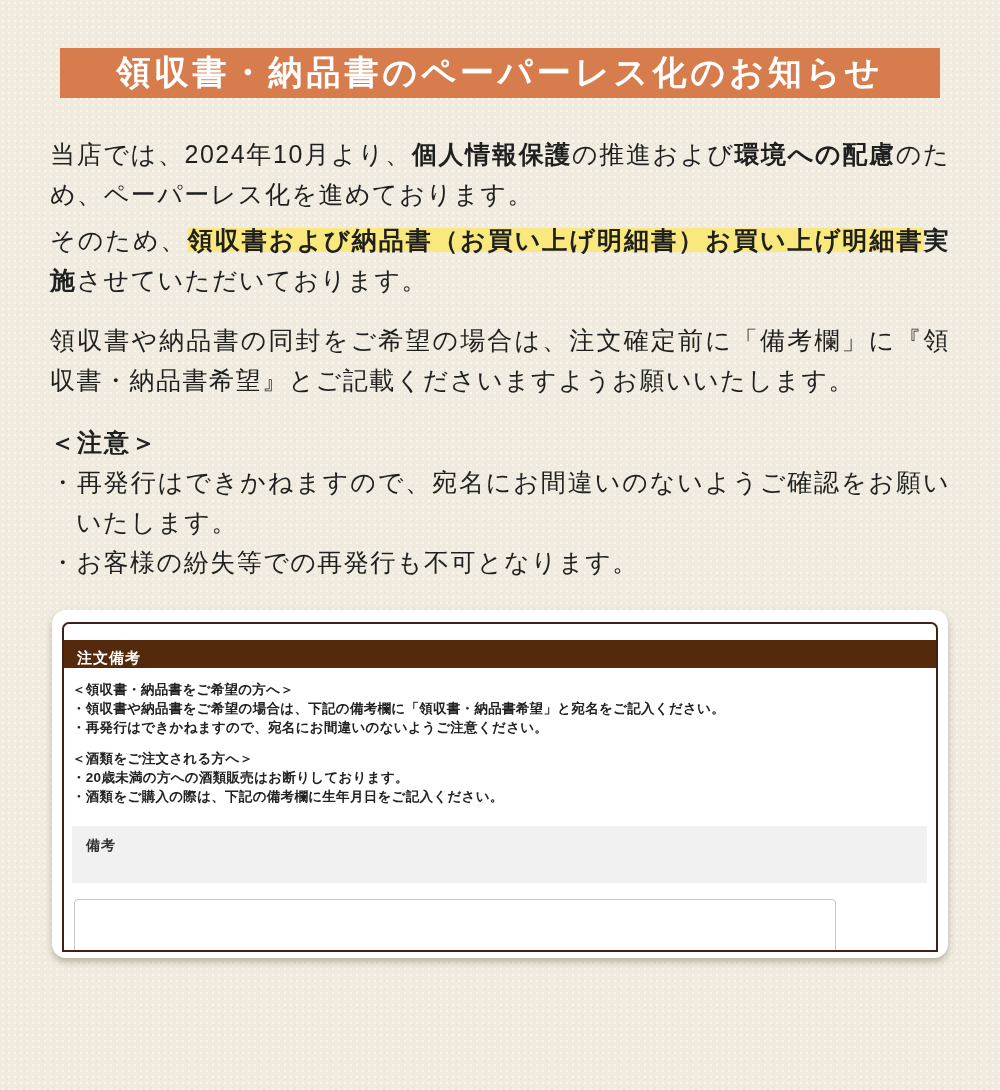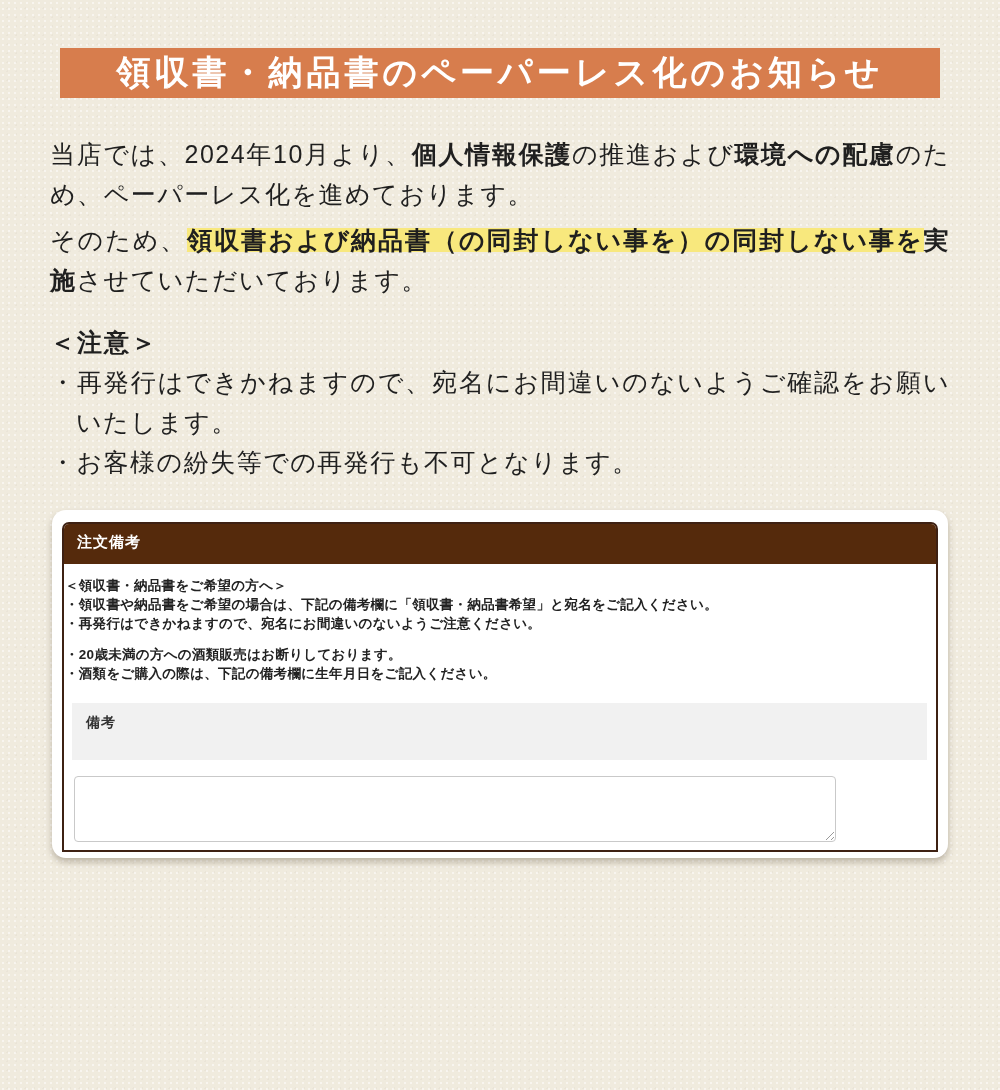--- a/index.html
+++ b/index.html
@@ -67,25 +67,26 @@
     border-radius: 7px 7px 0 0;
     height: 330px;
     overflow: hidden;
     background: #ffffff;
   }
   .form-header {
     background: #552a0c;
     color: #ffffff;
     font-size: 15px;
     font-weight: bold;
-    padding: 9px 13px 12px;
+    padding: 9px 13px 0;
     letter-spacing: 1px;
+    margin-top: 16px;
   }
   .form-body {
-    padding: 12px 1px 0;
+    padding: 12px 8px 0;
     font-size: 13.5px;
     font-weight: bold;
     color: #222222;
     line-height: 19px;
     letter-spacing: 0.3px;
   }
   .form-section + .form-section { margin-top: 12px; }
   .field-row {
     margin: 20px 9px 0 8px;
     background: #f1f1f1;
@@ -126,39 +127,41 @@
 </head>
 <body>
 
 <div class="banner">
   <span>領収書・納品書のペーパーレス化のお知らせ</span>
 </div>
 
 <div class="content">
   <p class="para1"><span>当店では、2024年10月より、</span><span class="b">個人情報保護</span><span>の推進および</span><span class="b">環境への配慮</span><span>のため、ペーパーレス化を進めております。</span></p>
 
-  <p class="para2"><span>そのため、</span><span class="hl">領収書および納品書（の同封しない事を）の同封しない事を</span><span class="b">実施</span><span>させていただいております。</span></p>
+  <p class="para2"><span>そのため、</span><span class="hl">領収書および納品書（お買い上げ明細書）お買い上げ明細書</span><span class="b">実施</span><span>させていただいております。</span></p>
 
+  <p class="para3">領収書や納品書の同封をご希望の場合は、注文確定前に「備考欄」に『領収書・納品書希望』とご記載くださいますようお願いいたします。</p>
 
   <div class="caution-heading">＜注意＞</div>
 
   <div class="bullet">・再発行はできかねますので、宛名にお間違いのないようご確認をお願いいたします。</div>
   <div class="bullet">・お客様の紛失等での再発行も不可となります。</div>
 </div>
 
 <div class="card">
   <div class="form-box">
     <div class="form-header">注文備考</div>
     <div class="form-body">
       <div class="form-section">
         <div>＜領収書・納品書をご希望の方へ＞</div>
         <div>・領収書や納品書をご希望の場合は、下記の備考欄に「領収書・納品書希望」と宛名をご記入ください。</div>
         <div>・再発行はできかねますので、宛名にお間違いのないようご注意ください。</div>
       </div>
       <div class="form-section">
+        <div>＜酒類をご注文される方へ＞</div>
         <div>・20歳未満の方への酒類販売はお断りしております。</div>
         <div>・酒類をご購入の際は、下記の備考欄に生年月日をご記入ください。</div>
       </div>
     </div>
     <div class="field-row">
       <span>備考</span>
     </div>
     <div class="textarea-wrap">
       <textarea class="remarks-textarea" style=""></textarea>
       <span class="resize-handle"></span>

